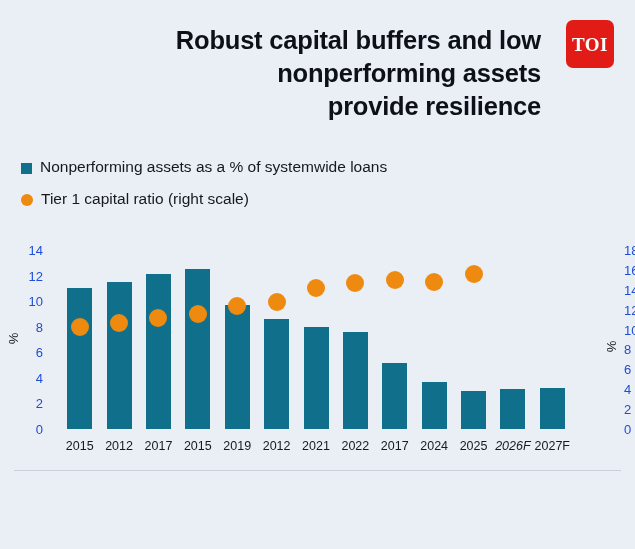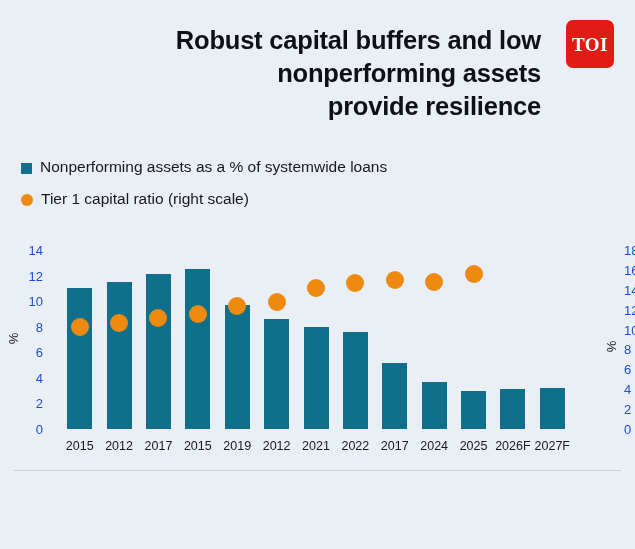--- a/index.html
+++ b/index.html
@@ -278,20 +278,20 @@
         <div class="xlabel" style="left: 39.3846px; width: 39.3846px;">2012</div>
         <div class="xlabel" style="left: 78.7692px; width: 39.3846px;">2017</div>
         <div class="xlabel" style="left: 118.154px; width: 39.3846px;">2015</div>
         <div class="xlabel" style="left: 157.538px; width: 39.3846px;">2019</div>
         <div class="xlabel" style="left: 196.923px; width: 39.3846px;">2012</div>
         <div class="xlabel" style="left: 236.308px; width: 39.3846px;">2021</div>
         <div class="xlabel" style="left: 275.692px; width: 39.3846px;">2022</div>
         <div class="xlabel" style="left: 315.077px; width: 39.3846px;">2017</div>
         <div class="xlabel" style="left: 354.462px; width: 39.3846px;">2024</div>
         <div class="xlabel" style="left: 393.846px; width: 39.3846px;">2025</div>
-        <div class="xlabel" style="left: 433.231px; width: 39.3846px;">2026F</div>
+        <div class="xlabel" style="left: 433.231px; width: 39.3846px; font-style: italic;">2026F</div>
         <div class="xlabel" style="left: 472.615px; width: 39.3846px;">2027F</div>
       </div>
   </div>
 
   <div class="rule"></div>
 
 </div>
 
 </body></html>

